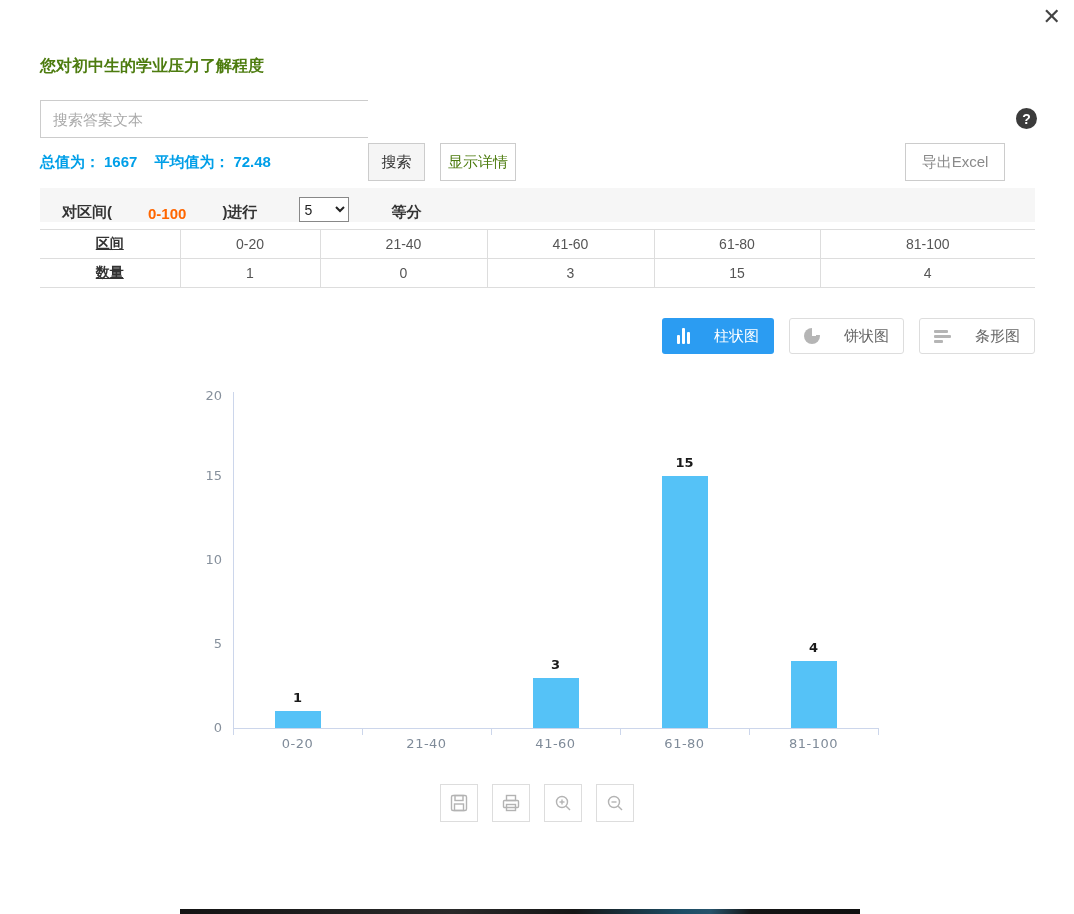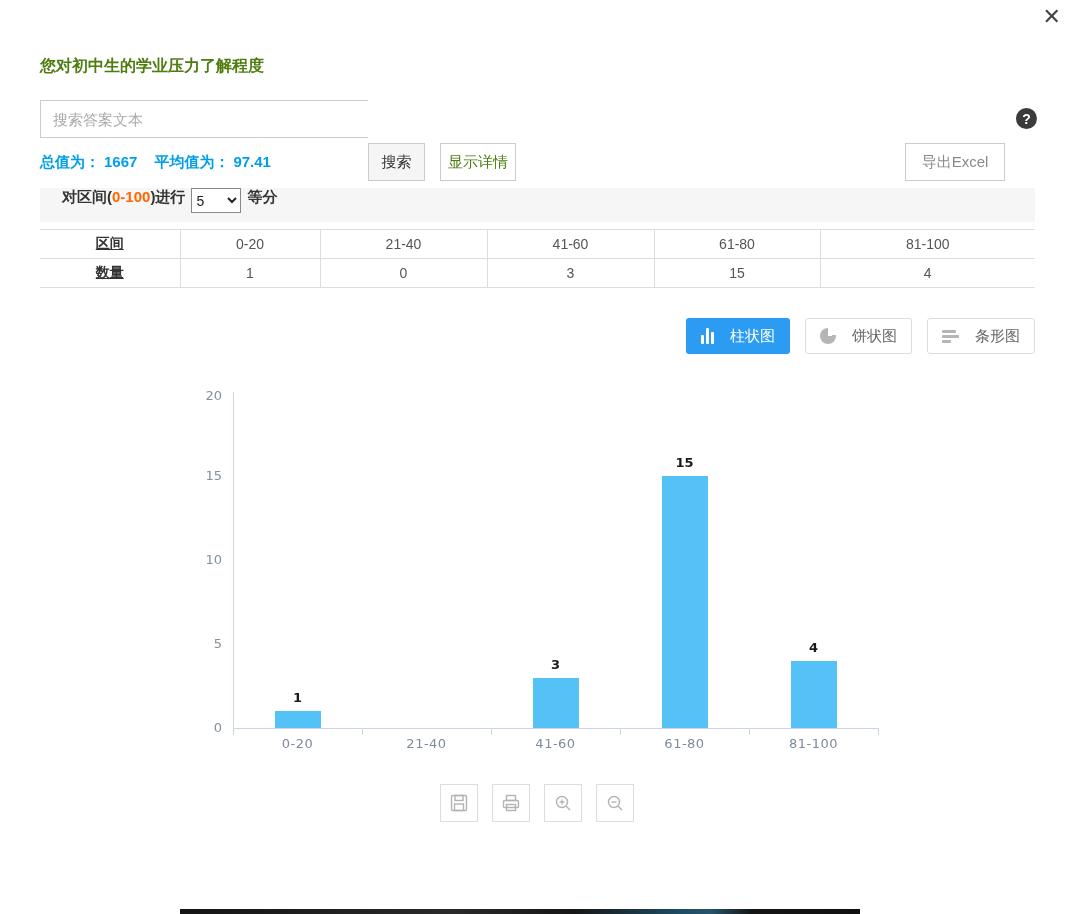--- a/index.html
+++ b/index.html
@@ -27,36 +27,36 @@
   .help-icon { position: absolute; left: 1016px; top: 108px; width: 21px; height: 21px; border-radius: 50%;
                background: #3b3b3b; color: #fff; font-size: 14px; font-weight: bold;
                display: flex; align-items: center; justify-content: center; cursor: pointer; }
 
   .stats { position: absolute; left: 40px; top: 153px; font-size: 15px; font-weight: bold; }
   .stats span { margin-right: 4px; }
   .stats .gap { margin-right: 17px; }
 
   
   .interval-bar { position: absolute; left: 40px; top: 188px; width: 995px; height: 34px;
-                  background: #f6f6f6; display: flex; align-items: flex-start; padding-left: 22px;
-                  font-size: 15px; font-weight: bold; color: #333; }
+                  background: #f6f6f6; display: flex; align-items: flex-end; padding-left: 22px;
+                  font-size: 15px; font-weight: bold; color: #333; gap: 36px; }
   .interval-bar select { margin: 0 6px; width: 50px; height: 25px; font-size: 14px;
                          border: 1px solid #888; background: #fff; color: #222; }
 
   
   .itable { position: absolute; left: 40px; top: 229px; width: 995px; border-collapse: collapse;
             table-layout: fixed; font-size: 14px; color: #555; }
   .itable td { border: 1px solid #ddd; height: 29px; text-align: center; background: #fff; }
   .itable td.rowhead { font-weight: bold; color: #333; }
   .itable td:first-child { border-left: none; text-decoration: underline; }
   .itable td:last-child { border-right: none; }
 
   
   .switcher { position: absolute; right: 39px; top: 318px; display: flex; gap: 15px; }
-  .chart-btn { height: 36px; padding: 16px 14px; display: inline-flex; align-items: center; gap: 16px;
+  .chart-btn { height: 36px; padding: 16px 14px; display: inline-flex; align-items: center; gap: 24px;
                border: 1px solid #ddd; border-radius: 3px; background: #fff; font-size: 15px;
                color: #666; cursor: pointer; }
   .chart-btn.active { border-color: transparent; color: #fff; }
   .vbars { display: inline-flex; align-items: flex-end; gap: 2px; height: 16px; }
   .vbars i { display: block; width: 3px; border-radius: 1px; background: #fff; }
   .vbars i:nth-child(1) { height: 9px; }
   .vbars i:nth-child(2) { height: 16px; }
   .vbars i:nth-child(3) { height: 12px; }
   .pie-ico { width: 16px; height: 16px; border-radius: 50%;
              background: conic-gradient(#fff 0 23%, #b5b5b5 23% 100%); }
@@ -98,21 +98,21 @@
 
   <div class="q-title">您对初中生的学业压力了解程度</div>
 
   <input class="search-input" type="text" placeholder="搜索答案文本" style="">
   <button class="btn search-btn">搜索</button>
   <button class="btn detail-btn">显示详情</button>
   <button class="btn export-btn">导出Excel</button>
   <span class="help-icon">?</span>
 
   <div class="stats" style="color: rgb(0, 159, 232);">
-    <span>总值为：</span><span class="gap">1667</span><span>平均值为：</span><span>97.41</span>
+    <span>总值为：</span><span class="gap">1667</span><span>平均值为：</span><span>72.48</span>
   </div>
 
   <div class="interval-bar">
     <span>对区间(</span>
       <span style="color: rgb(255, 102, 0);">0-100</span>
       <span>)进行</span>
     <select>
       <option selected="">5</option>
     </select>
     <span>等分</span>

